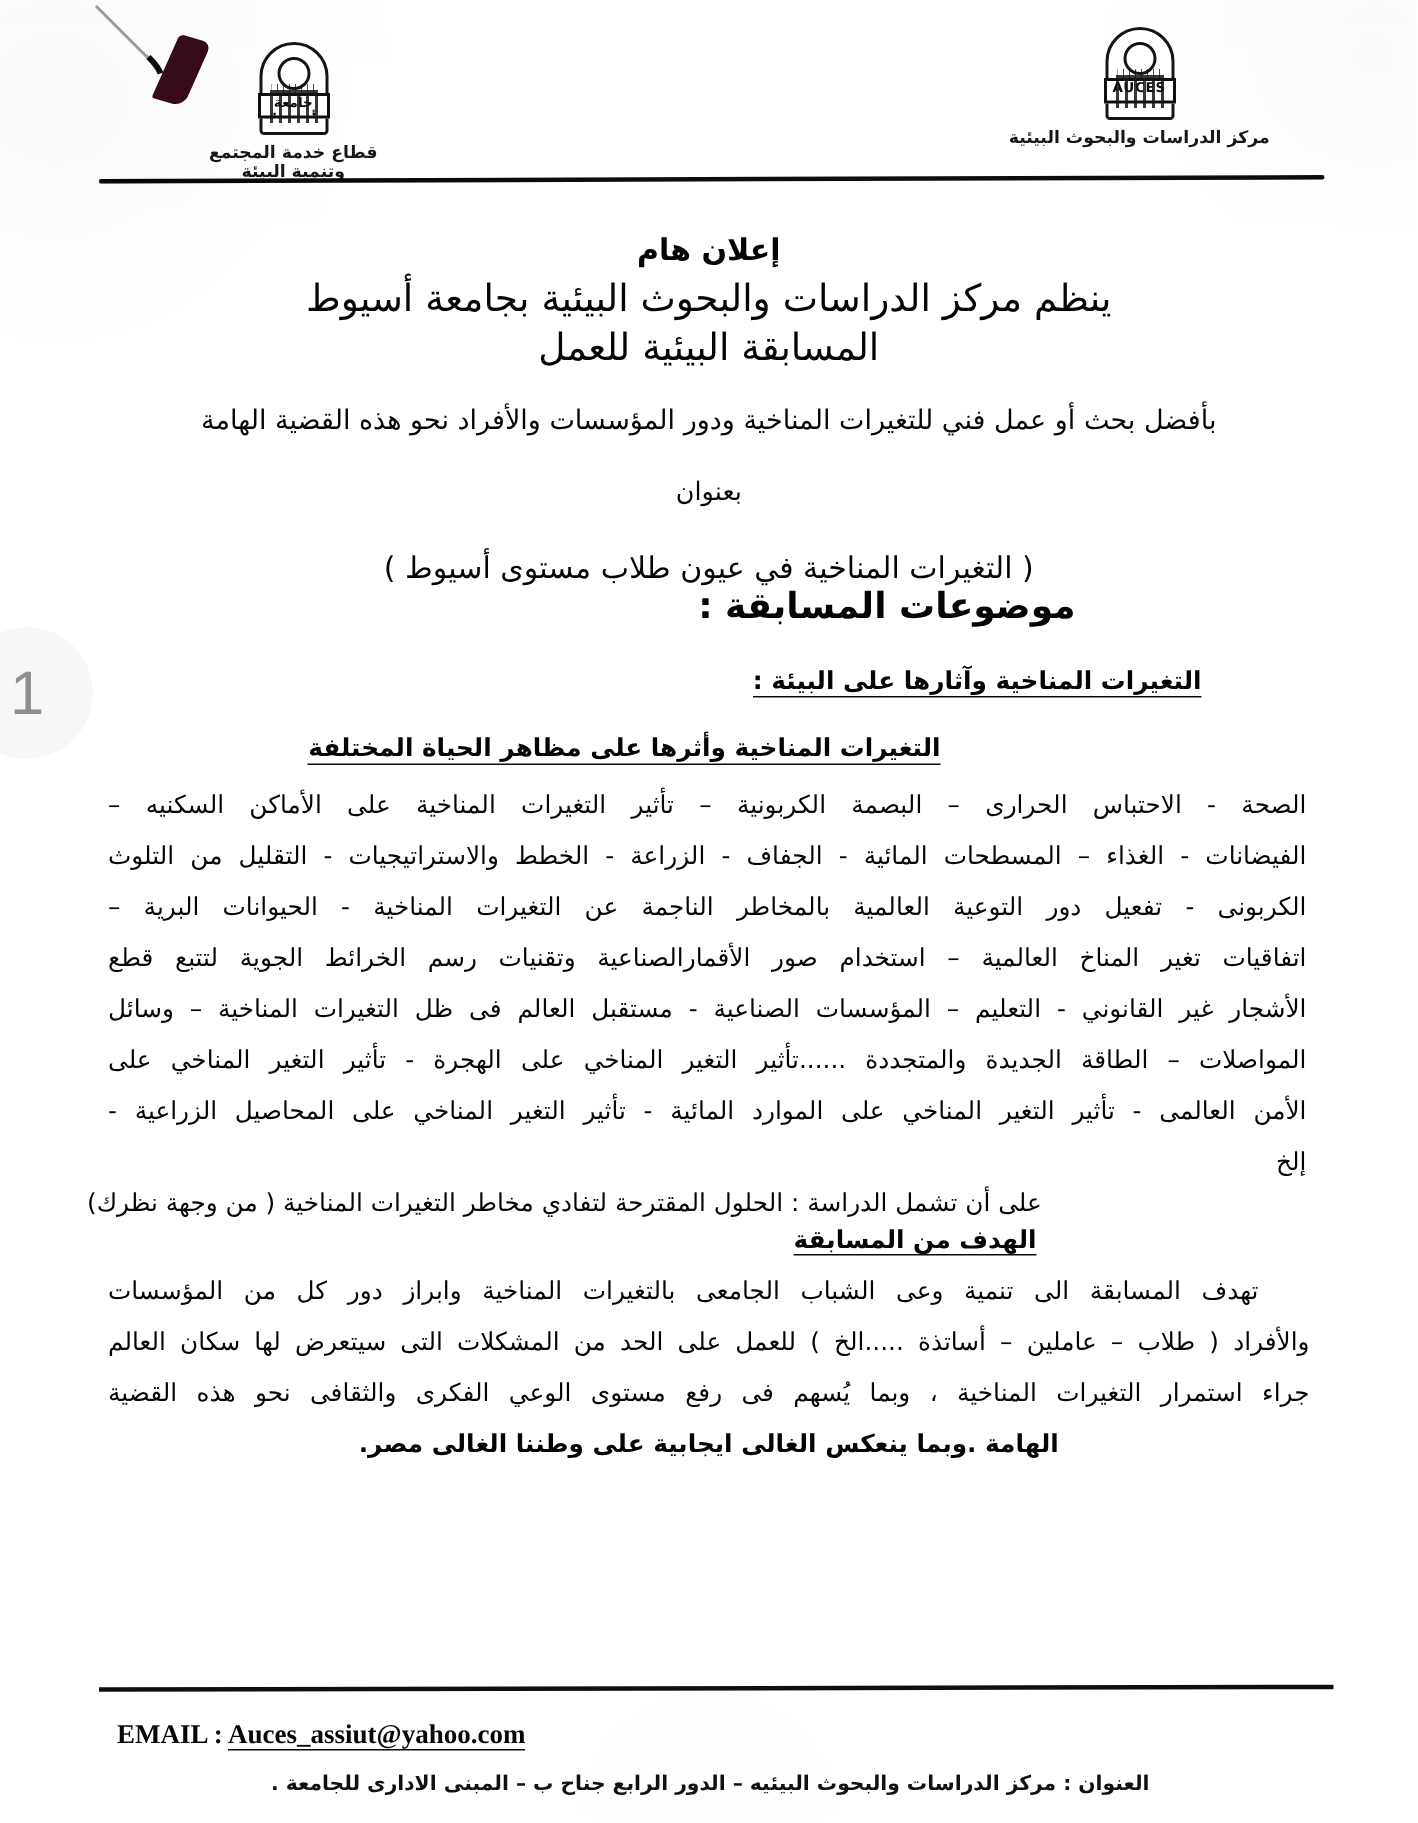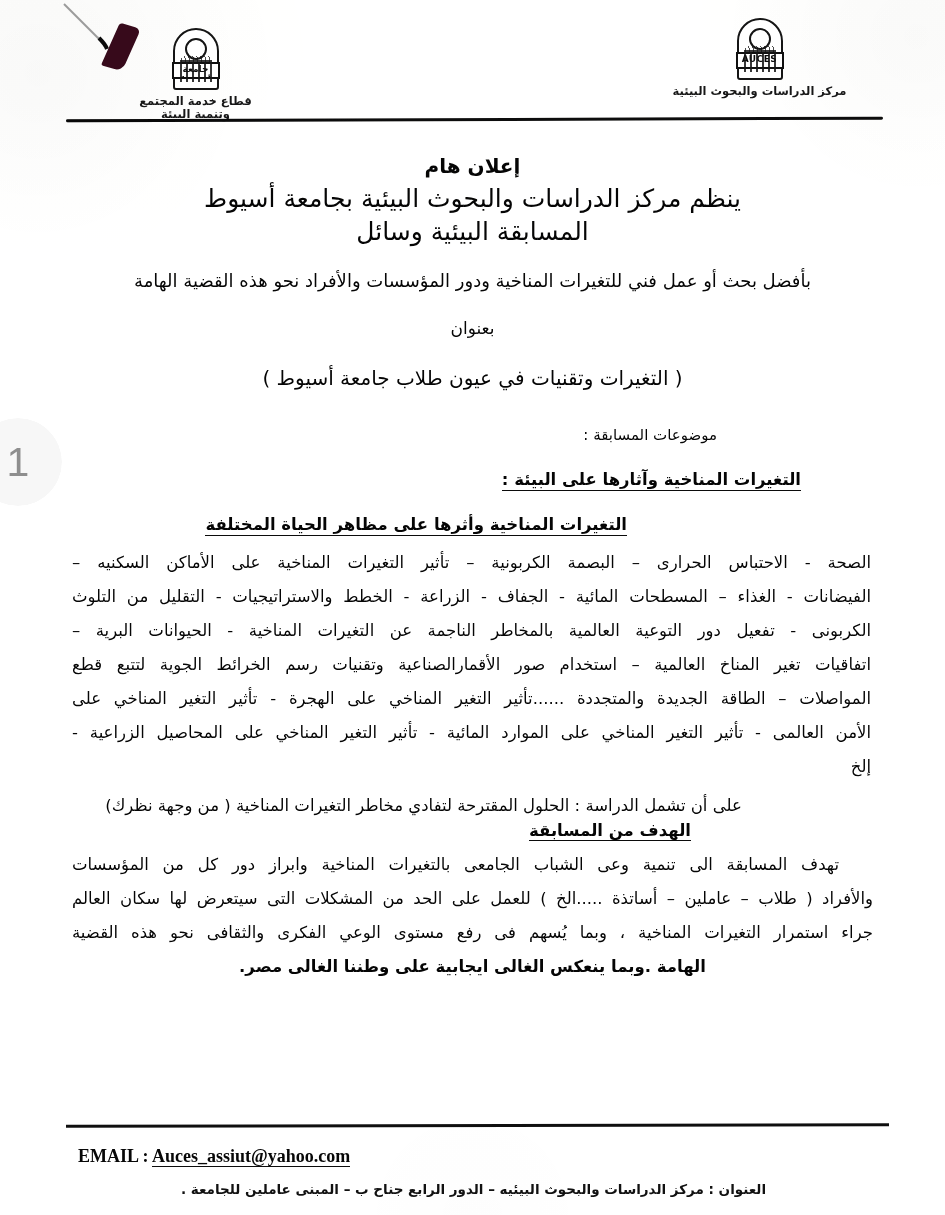--- a/index.html
+++ b/index.html
@@ -204,25 +204,24 @@
     margin-top: 22px;
     font-weight: 500;
   }
   .theme-title {
     font-size: 20px;
     margin-top: 28px;
     font-weight: 500;
   }
 
   .section-label {
-    margin-top: 36px;
     text-align: right;
     padding-right: 170px;
-    font-size: 15px;
-    font-weight: 400;
+    font-size: 24px;
+    font-weight: 700;
   }
   .sub-head {
     margin-top: 26px;
     text-align: right;
     padding-right: 86px;
     font-size: 16.5px;
     font-weight: 600;
   }
   .sub-head span {
     border-bottom: 1.6px solid #111;
@@ -244,22 +243,21 @@
     text-align-last: justify;
     font-size: 16.5px;
     line-height: 34px;
     padding: 0 16px 0 14px;
     font-weight: 500;
   }
   .para .line { display: block; }
   .para .line.last { text-align-last: right; }
 
   .note-line {
-    margin-top: 12px;
-    text-align: center;
+    text-align: left;
     padding-right: 98px;
     font-size: 16.5px;
     font-weight: 500;
   }
   .goal-head {
     margin-top: 6px;
     text-align: right;
     padding-right: 196px;
     font-size: 16.5px;
     font-weight: 600;
@@ -359,44 +357,45 @@
 
   <div class="rule-top"></div>
 
   <div class="page-pill">1</div>
 
   <div class="content">
 
     <div class="ann-head">إعلان هام</div>
 
     <div class="title-line">ينظم مركز الدراسات والبحوث البيئية بجامعة أسيوط</div>
-    <div class="title-line">المسابقة البيئية وسائل</div>
+    <div class="title-line">المسابقة البيئية للعمل</div>
 
     <div class="subtitle">بأفضل بحث أو عمل فني للتغيرات المناخية ودور المؤسسات والأفراد نحو هذه القضية الهامة</div>
 
     <div class="byword">بعنوان</div>
 
-    <div class="theme-title">( التغيرات وتقنيات في عيون طلاب جامعة أسيوط )</div>
+    <div class="theme-title">( التغيرات المناخية في عيون طلاب مستوى أسيوط )</div>
 
     <div class="section-label">موضوعات المسابقة :</div>
 
     <div class="sub-head">
       <span>التغيرات المناخية وآثارها على البيئة :</span>
     </div>
 
 
     <div class="sub-head center-ish">
       <span>التغيرات المناخية وأثرها على مظاهر الحياة المختلفة</span>
     </div>
 
     <div class="para">
       <span class="line">الصحة - الاحتباس الحرارى – البصمة الكربونية – تأثير التغيرات المناخية على الأماكن السكنيه –</span>
       <span class="line">الفيضانات - الغذاء – المسطحات المائية - الجفاف - الزراعة - الخطط والاستراتيجيات - التقليل من التلوث</span>
       <span class="line">الكربونى - تفعيل دور التوعية العالمية بالمخاطر الناجمة عن التغيرات المناخية - الحيوانات البرية –</span>
       <span class="line">اتفاقيات تغير المناخ العالمية – استخدام صور الأقمارالصناعية وتقنيات رسم الخرائط الجوية لتتبع قطع</span>
+      <span class="line">الأشجار غير القانوني - التعليم – المؤسسات الصناعية - مستقبل العالم فى ظل التغيرات المناخية – وسائل</span>
       <span class="line">المواصلات – الطاقة الجديدة والمتجددة ......تأثير التغير المناخي على الهجرة - تأثير التغير المناخي على</span>
       <span class="line">الأمن العالمى - تأثير التغير المناخي على الموارد المائية - تأثير التغير المناخي على المحاصيل الزراعية -</span>
       <span class="line last">إلخ</span>
     </div>
 
     <div class="note-line">على أن تشمل الدراسة : الحلول المقترحة لتفادي مخاطر التغيرات المناخية ( من وجهة نظرك)</div>
 
     <div class="goal-head">
       <span>الهدف من المسابقة</span>
     </div>
@@ -409,14 +408,14 @@
     </div>
   </div>
 
   <div class="rule-bottom"></div>
 
   <div class="email">
     <span>EMAIL :</span>
     <span class="addr">Auces_assiut@yahoo.com</span>
   </div>
 
-  <div class="address">العنوان  :   مركز الدراسات والبحوث البيئيه – الدور الرابع جناح ب – المبنى عاملين للجامعة .</div>
+  <div class="address">العنوان  :   مركز الدراسات والبحوث البيئيه – الدور الرابع جناح ب – المبنى الادارى للجامعة .</div>
 </div>
 
 </body></html>

